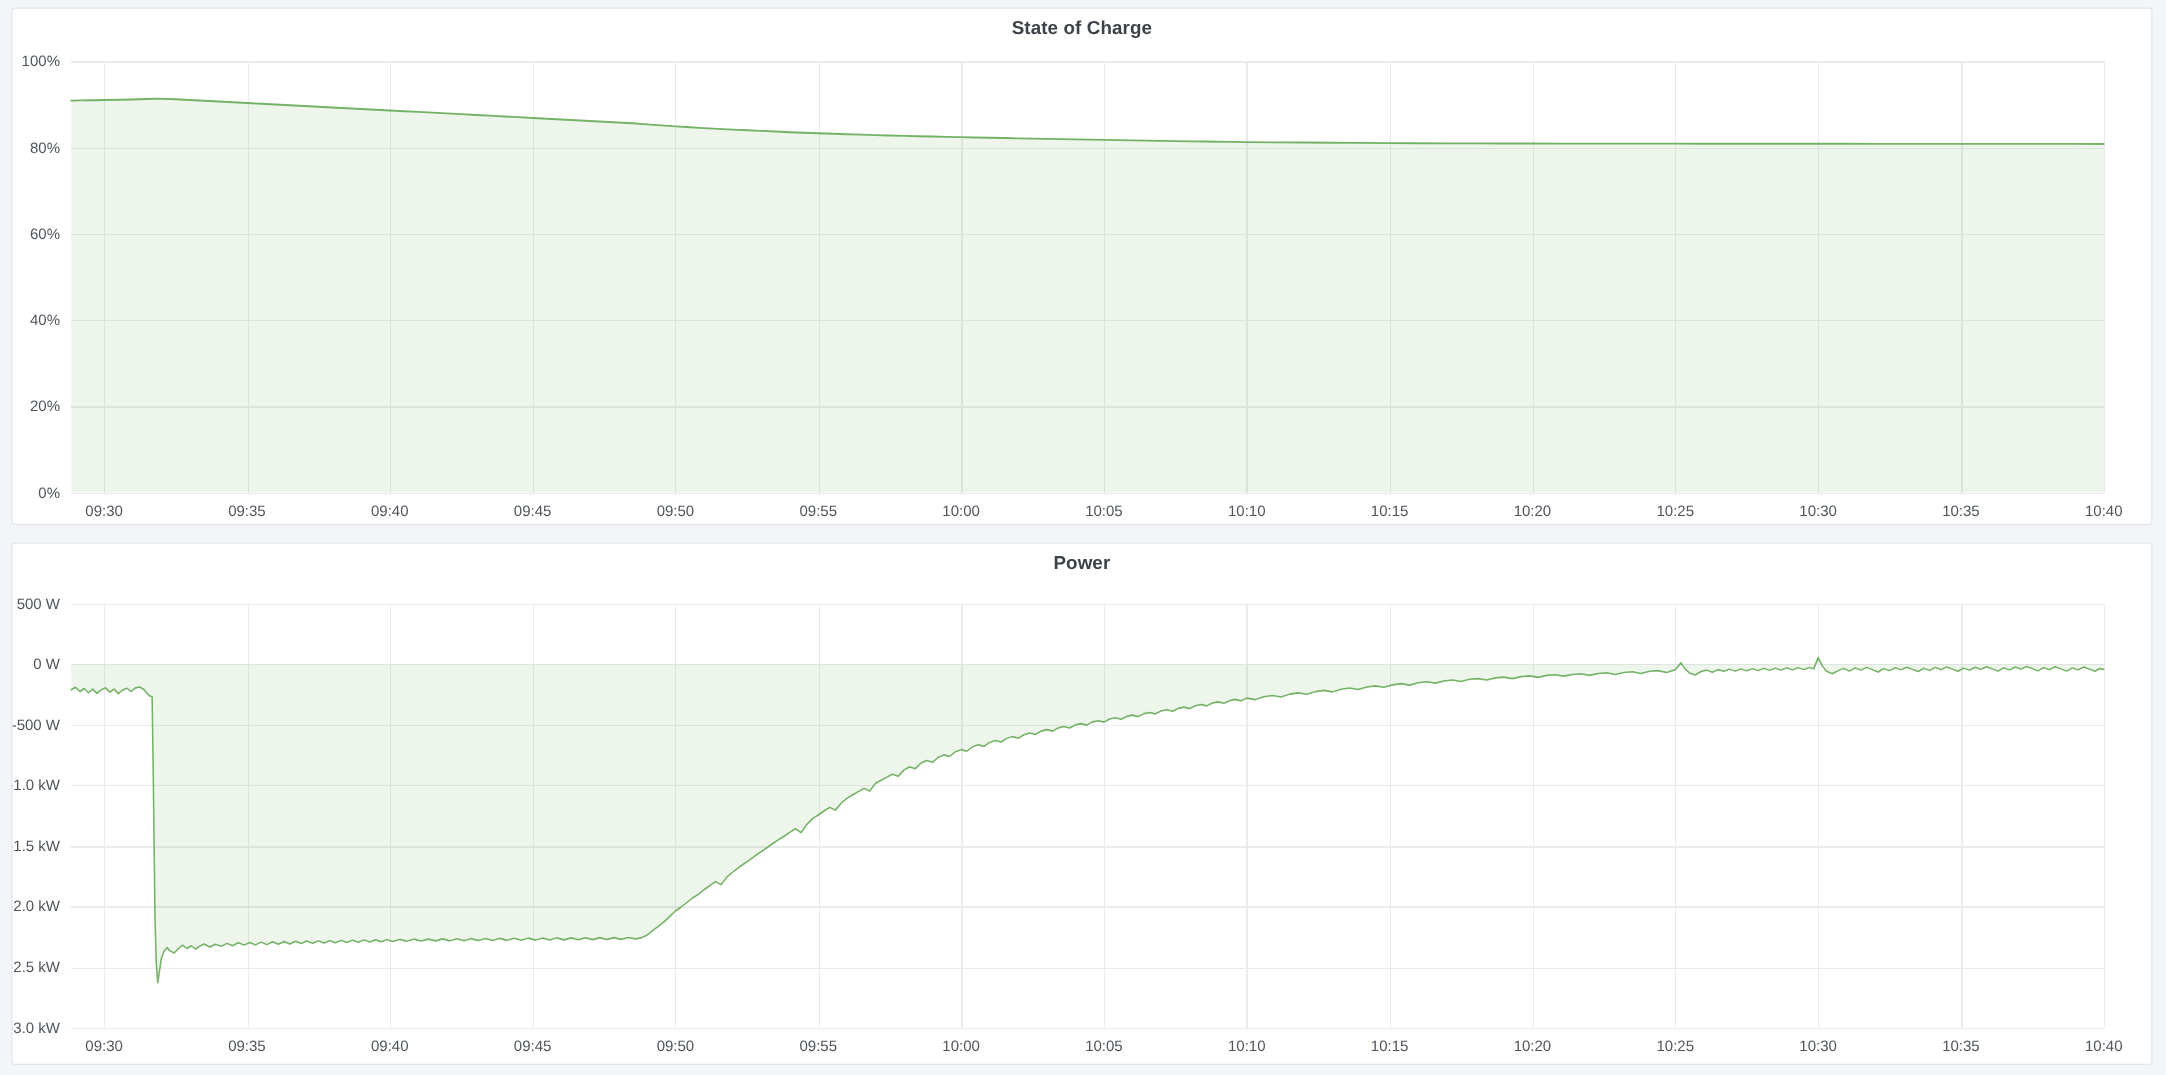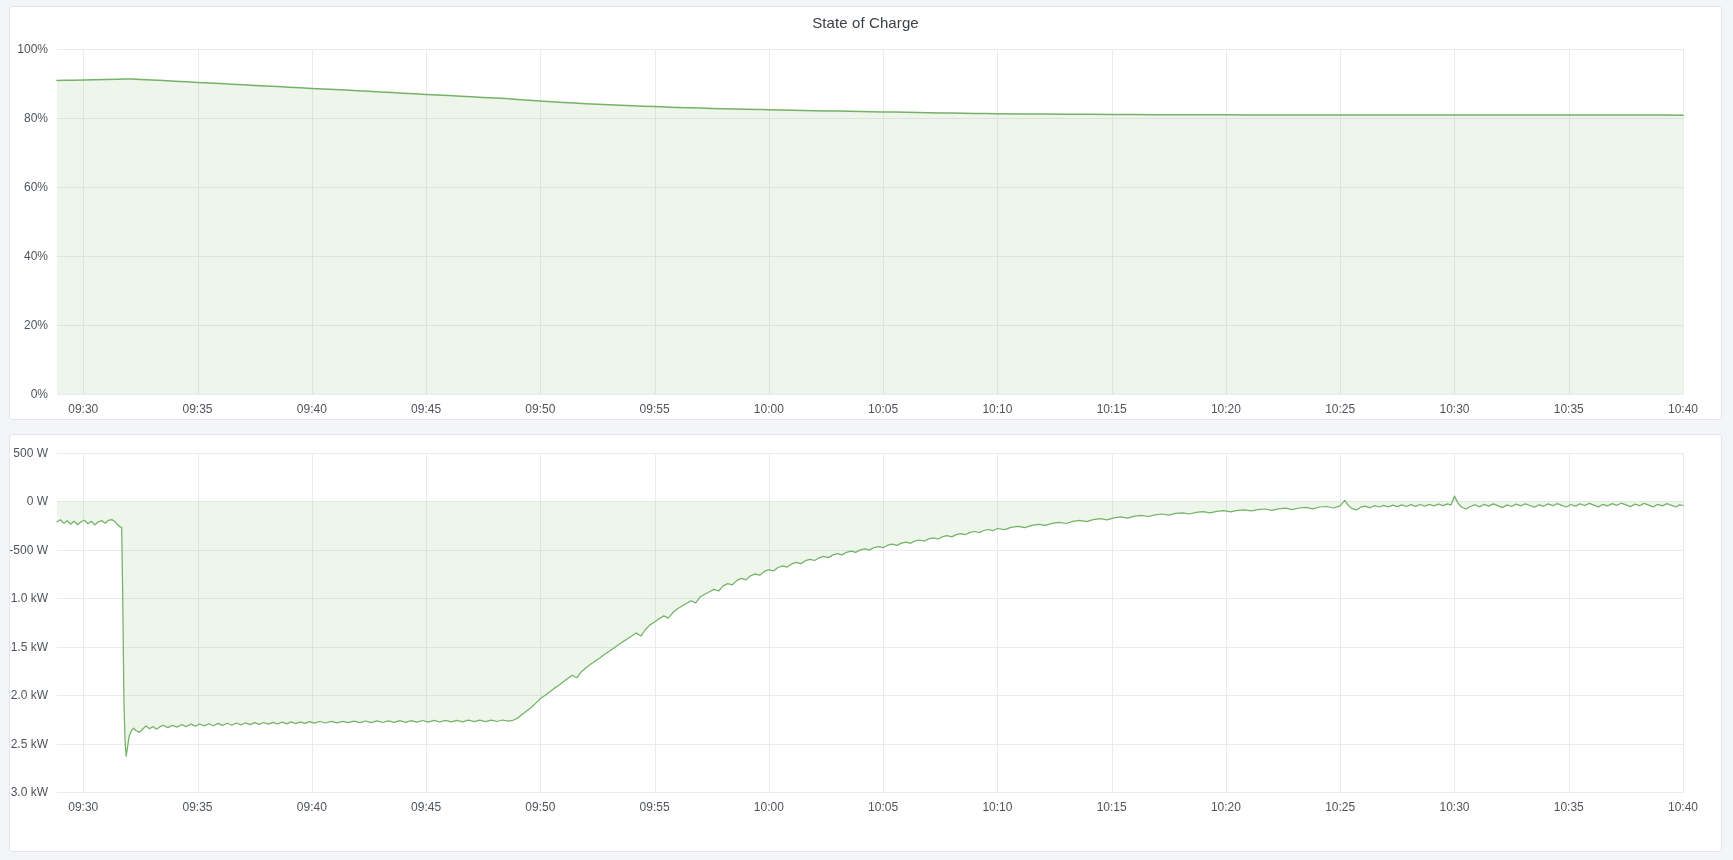--- a/index.html
+++ b/index.html
@@ -12,21 +12,21 @@
     position:absolute;left:9px;width:1711px;
     background:#ffffff;border:1px solid #e2e5e9;border-radius:3px;
     box-sizing:content-box;
   }
   #panel-soc{top:6px;height:412px;}
   #panel-power{top:434px;height:416px;}
   .panel-header{
     height:30px;display:flex;align-items:center;justify-content:center;
   }
   .panel-title{
-    font-size:15px;font-weight:400;color:#3d4248;letter-spacing:.1px;
+    font-size:15px;font-weight:700;color:#3d4248;letter-spacing:.1px;
     cursor:pointer;
   }
   .chart-svg{display:block;}
   .chart-svg text{
     font-family:"Liberation Sans",sans-serif;
     font-size:12px;fill:#4f545b;
   }
 </style>
 </head>
 <body>
@@ -81,20 +81,23 @@
         <text x="1215.9374560787069" y="376" text-anchor="middle">10:20</text>
         <text x="1330.20309205903" y="376" text-anchor="middle">10:25</text>
         <text x="1444.4687280393532" y="376" text-anchor="middle">10:30</text>
         <text x="1558.7343640196768" y="376" text-anchor="middle">10:35</text>
         <text x="1673" y="376" text-anchor="middle">10:40</text>
       </g>
     </svg>
 </section>
 
 <section class="panel" id="panel-power">
+  <div class="panel-header">
+    <span class="panel-title">Power</span>
+  </div>
   <svg class="chart-svg" id="chart-power" width="1711" height="386" viewBox="0 0 1711 386">
       <g stroke="#e9ebee" stroke-width="1" shape-rendering="crispEdges">
         <line x1="47" x2="1673" y1="18.5" y2="18.5"></line>
         <line x1="47" x2="1673" y1="66.5" y2="66.5"></line>
         <line x1="47" x2="1673" y1="115.5" y2="115.5"></line>
         <line x1="47" x2="1673" y1="163.5" y2="163.5"></line>
         <line x1="47" x2="1673" y1="212.5" y2="212.5"></line>
         <line x1="47" x2="1673" y1="260.5" y2="260.5"></line>
         <line x1="47" x2="1673" y1="309.5" y2="309.5"></line>
         <line x1="47" x2="1673" y1="357.5" y2="357.5"></line>

